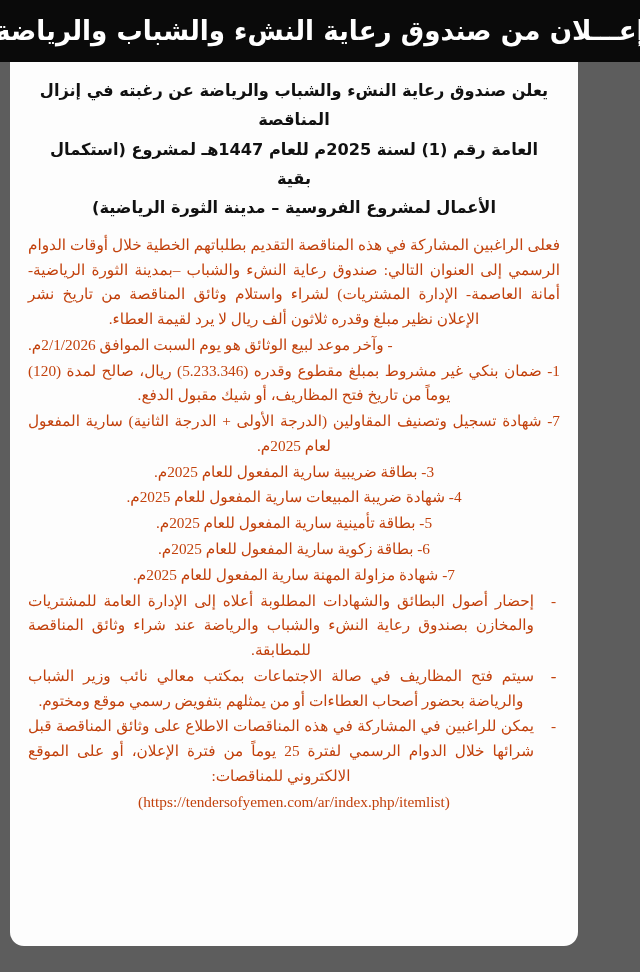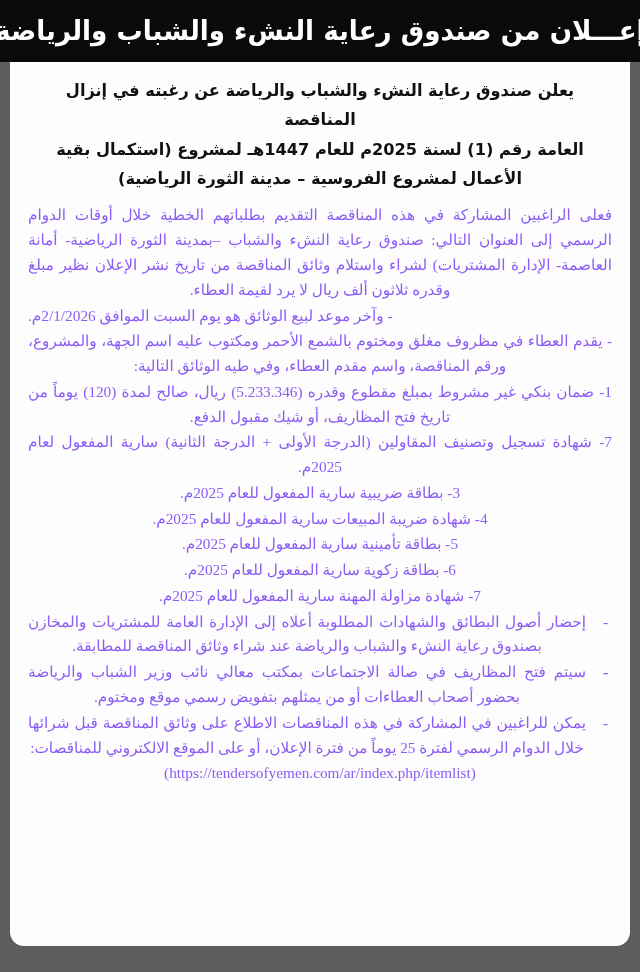--- a/index.html
+++ b/index.html
@@ -47,21 +47,21 @@
     text-align: center;
     direction: rtl;
     transform: scaleX(0.97);
   }
 
   
   .card {
     position: absolute;
     top: 62px;
     left: 10px;
-    width: 620px;
+    width: 568px;
     height: 884px;
     box-sizing: border-box;
     background: #fdfdfd;
     border-bottom-left-radius: 14px;
     border-bottom-right-radius: 14px;
     padding: 12px 18px 10px 18px;
     direction: rtl;
     overflow: hidden;
   }
 
@@ -74,21 +74,21 @@
     color: #111;
     text-align: center;
     margin: 2px 6px 10px 6px;
     direction: rtl;
     transform: scaleX(0.98);
   }
 
   
   .body-block {
     font-family: "Liberation Serif", "DejaVu Serif", serif;
-    color: #8b5cf6;
+    color: #c2410c;
     font-size: 15.3px;
     line-height: 1.62;
     direction: rtl;
   }
 
   p.para {
     margin: 0 0 1px 0;
     text-align: justify;
     text-align-last: center;
     direction: rtl;
@@ -160,21 +160,20 @@
       <div>العامة رقم (1) لسنة 2025م للعام 1447هـ لمشروع (استكمال بقية</div>
       <div>الأعمال لمشروع الفروسية – مدينة الثورة الرياضية)</div>
     </div>
 
     <div class="body-block">
 
       <p class="para">فعلى الراغبين المشاركة في هذه المناقصة التقديم بطلباتهم الخطية خلال أوقات الدوام الرسمي إلى العنوان التالي: صندوق رعاية النشء والشباب –بمدينة الثورة الرياضية- أمانة العاصمة- الإدارة المشتريات) لشراء واستلام وثائق المناقصة من تاريخ نشر الإعلان نظير مبلغ وقدره ثلاثون ألف ريال لا يرد لقيمة العطاء.</p>
 
       <p class="para-plain">- وآخر موعد لبيع الوثائق هو يوم السبت الموافق 2/1/2026م.</p>
 
-      <p class="para">- يقدم العطاء في مظروف مغلق ومختوم بالشمع الأحمر ومكتوب عليه اسم الجهة، والمشروع، ورقم المناقصة، واسم مقدم العطاء، وفي طيه الوثائق التالية:</p>
 
       <ul class="reqs">
         <li>1- ضمان بنكي غير مشروط بمبلغ مقطوع وقدره (5.233.346) ريال، صالح لمدة (120) يوماً من تاريخ فتح المظاريف، أو شيك مقبول الدفع.</li>
         <li>7- شهادة تسجيل وتصنيف المقاولين (الدرجة الأولى + الدرجة الثانية) سارية المفعول لعام 2025م.</li>
         <li class="short">3- بطاقة ضريبية سارية المفعول للعام 2025م.</li>
         <li class="short">4- شهادة ضريبة المبيعات سارية المفعول للعام 2025م.</li>
         <li class="short">5- بطاقة تأمينية سارية المفعول للعام 2025م.</li>
         <li class="short">6- بطاقة زكوية سارية المفعول للعام 2025م.</li>
         <li class="short">7- شهادة مزاولة المهنة سارية المفعول للعام 2025م.</li>
       </ul>

